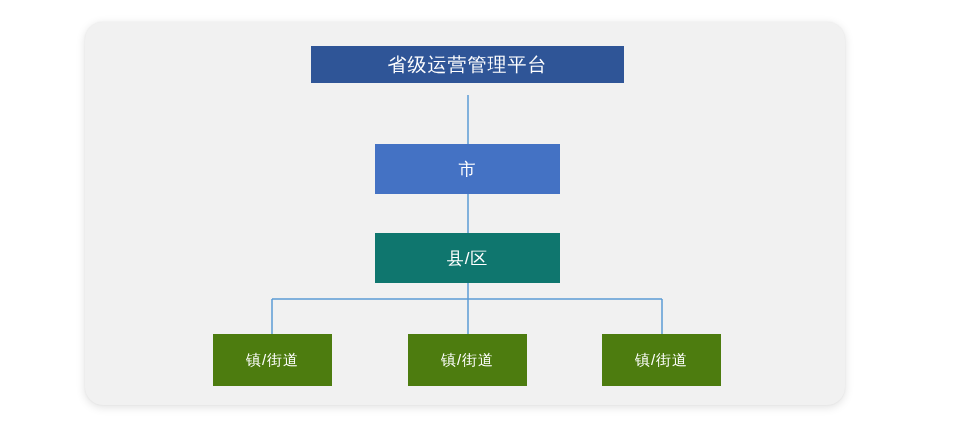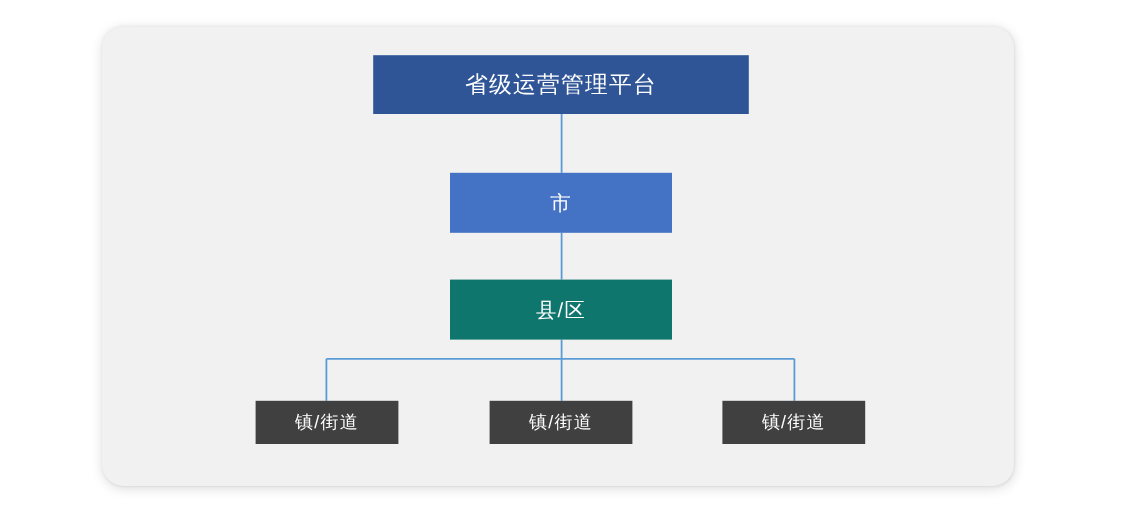--- a/index.html
+++ b/index.html
@@ -48,21 +48,21 @@
     color: #ffffff;
     letter-spacing: 1px;
     white-space: nowrap;
     z-index: 3;
   }
 
   #node-province {
     left: 311px;
     top: 46px;
     width: 313px;
-    height: 49px;
+    height: 37px;
     background: #2f5597;
     font-size: 19px;
   }
   #node-city {
     left: 375px;
     top: 144px;
     width: 185px;
     height: 50px;
     background: #4472c4;
     font-size: 17px;
@@ -70,23 +70,23 @@
   #node-county {
     left: 375px;
     top: 233px;
     width: 185px;
     height: 50px;
     background: #0f766e;
     font-size: 17px;
   }
   .node-town {
     width: 119px;
-    height: 36px;
+    height: 52px;
     top: 334px;
-    background: #404040;
+    background: #4d7c0f;
     font-size: 15px;
   }
   #node-town-1 { left: 213px; }
   #node-town-2 { left: 408px; }
   #node-town-3 { left: 602px; }
 </style>
 </head>
 <body>
 
 <div id="diagram-card"></div>

